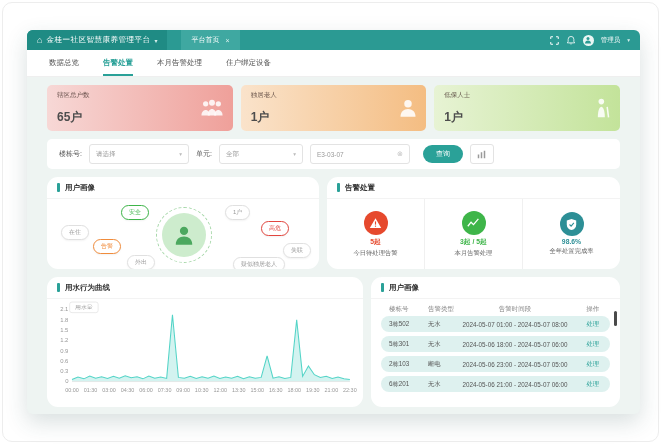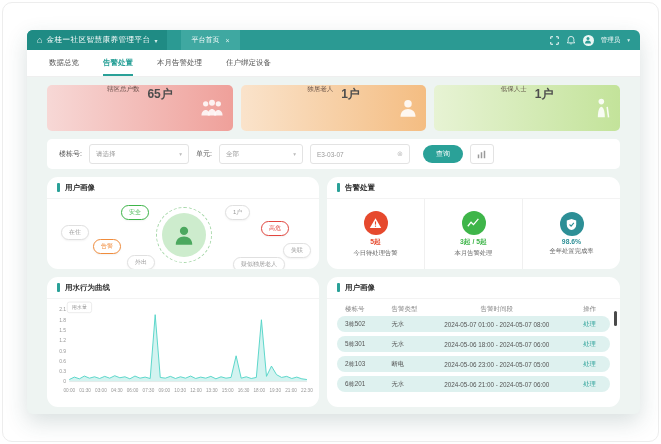--- a/index.html
+++ b/index.html
@@ -26,21 +26,21 @@
   .avatar-sm{width:11px;height:11px;border-radius:50%;background:#e9f6f4;display:flex;align-items:center;justify-content:center;overflow:hidden;}
   .tb-user{color:#fff;font-size:6.5px;}
   .tb-caret{color:#d6efec;font-size:5.5px;}
   
   .nav{height:26px;background:#fff;border-bottom:1px solid #efefef;display:flex;align-items:center;gap:24px;padding:0 22px;}
   .nav-item{font-size:7.5px;color:#555;height:100%;display:flex;align-items:center;cursor:pointer;}
   .nav-item.active{color:#2aa198;box-shadow:inset 0 -2px 0 #2aa198;font-weight:bold;}
   
   .content{padding:8px 20px;}
   .cards{display:flex;gap:8px;height:46px;}
-  .card{flex:1;border-radius:5px;position:relative;overflow:hidden;display:flex;justify-content:center;padding:0 10px;gap:8px;}
+  .card{flex:1;border-radius:5px;position:relative;overflow:hidden;display:flex;flex-direction:column;justify-content:center;padding:0 10px;gap:8px;}
   .theme-red{background:linear-gradient(90deg,#f7d8d6,#efa09a);}
   .theme-peach{background:linear-gradient(90deg,#fae3cb,#f4bd82);}
   .theme-amber{background:linear-gradient(90deg,#f6d395,#efb45c);}
   .theme-green{background:linear-gradient(90deg,#e7f3d4,#c3e39a);}
   .c-label{font-size:6.5px;color:rgba(70,50,45,.8);}
   .c-value{font-size:12px;font-weight:bold;color:#4d4d4d;margin-top:1px;}
   .c-icon{position:absolute;right:8px;top:50%;transform:translateY(-50%);opacity:.95;display:flex;}
   
   .filterbar{margin-top:8px;height:30px;background:#fff;border-radius:5px;display:flex;align-items:center;gap:7px;padding:0 12px;}
   .flabel{font-size:7px;color:#555;}
@@ -51,21 +51,21 @@
   .btn-primary{margin-left:6px;background:#2aa198;color:#fff;border-radius:9px;height:18px;padding:0 13px;font-size:7px;display:flex;align-items:center;cursor:pointer;}
   .btn-icon{border:1px solid #e3e3e3;border-radius:3px;width:22px;height:18px;display:flex;align-items:center;justify-content:center;cursor:pointer;background:#fff;}
   
   .prow{display:flex;gap:8px;margin-top:8px;}
   .panel{background:#fff;border-radius:11px;overflow:hidden;position:relative;}
   .phead{height:21px;display:flex;align-items:center;gap:5px;padding:0 10px;border-bottom:1px solid #f3f3f3;}
   .pbar{width:3px;height:9px;background:#2aa198;border-radius:1px;}
   .ptitle{font-size:7.5px;color:#333;font-weight:bold;}
   .portraitp{width:272px;height:92px;}
   .alertsp{flex:1;height:92px;}
-  .chartp{width:272px;height:130px;}
+  .chartp{width:316px;height:130px;}
   .tablep{flex:1;height:130px;}
   
   .portrait-body{position:relative;height:70px;}
   .avatar-ring{position:absolute;left:109px;top:8px;width:54px;height:54px;border:1px dashed #a5d7a8;border-radius:50%;display:flex;align-items:center;justify-content:center;}
   .avatar-big{width:44px;height:44px;border-radius:50%;background:#cdeccd;display:flex;align-items:center;justify-content:center;}
   .pill{position:absolute;background:#fff;border:1px solid #e0e0e0;color:#999;font-size:6px;padding:2px 7px;border-radius:9px;box-shadow:0 1px 2px rgba(0,0,0,.05);white-space:nowrap;cursor:pointer;}
   .pill-green{border-color:#3eb549;color:#3eb549;}
   .pill-orange{border-color:#f08c3c;color:#f08c3c;}
   .pill-red{border-color:#e2463f;color:#e2463f;}
   

